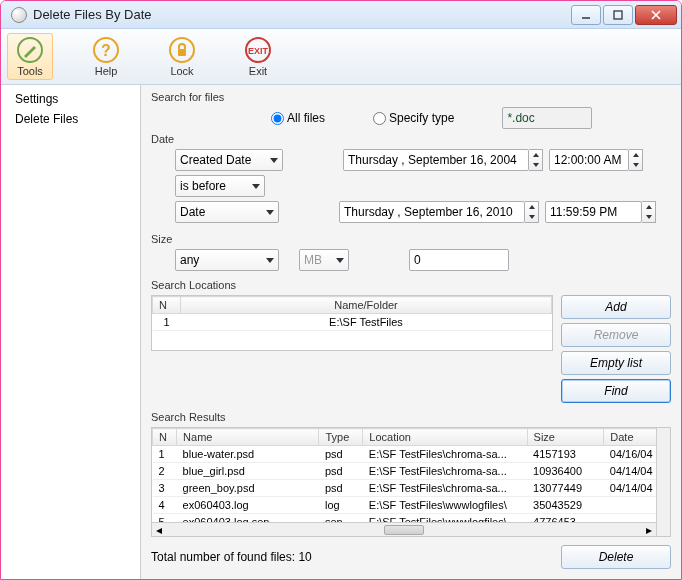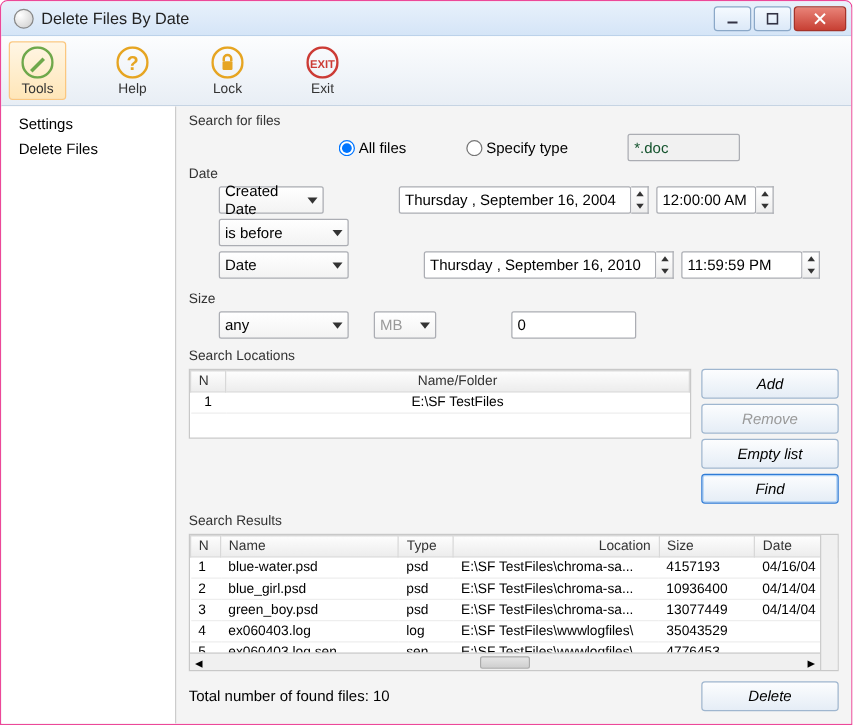--- a/index.html
+++ b/index.html
@@ -154,40 +154,40 @@
           </label>
         <label class="radio-label">
             <input type="radio" name="ft" style="">
             <span>Specify type</span>
           </label>
         <div class="textbox disabled" style="width:90px;">*.doc</div>
       </div>
 
       <div class="group-label">Date</div>
       <div class="row indent" style="gap:60px;">
-        <div class="combo" style="width:84px;">Created Date</div>
+        <div class="combo" style="width:108px;">Created Date</div>
         <div class="row" style="gap:6px;">
           <div class="date-field">
             <div class="textbox" style="width:186px;">Thursday  , September 16, 2004</div>
             <div class="spinner">
                 <div class="up"></div>
                 <div class="down"></div>
               </div>
           </div>
           <div class="date-field">
             <div class="textbox" style="width:80px;">12:00:00 AM</div>
             <div class="spinner">
                 <div class="up"></div>
                 <div class="down"></div>
               </div>
           </div>
         </div>
       </div>
       <div class="row indent">
-        <div class="combo" style="width:104px;text-align:center;">is before</div>
+        <div class="combo" style="width:90px;text-align:center;">is before</div>
       </div>
       <div class="row indent" style="gap:60px;">
         <div class="combo" style="width:104px;">Date</div>
         <div class="row" style="gap:6px;">
           <div class="date-field">
             <div class="textbox" style="width:186px;">Thursday  , September 16, 2010</div>
             <div class="spinner">
                 <div class="up"></div>
                 <div class="down"></div>
               </div>
@@ -238,21 +238,21 @@
       </div>
 
       <div class="group-label" style="margin-top:4px;">Search Results</div>
       <div class="results-wrap">
         <table>
           <thead>
               <tr>
             <th style="width:22px;">N</th>
             <th style="width:130px;">Name</th>
             <th style="width:40px;">Type</th>
-            <th style="width:150px;text-align:right;">Location</th>
+            <th style="width:150px;">Location</th>
             <th style="width:70px;">Size</th>
             <th style="width:60px;">Date</th>
           </tr>
             </thead>
           <tbody id="res-body">
               <tr>
                 <td>1</td>
                 <td>blue-water.psd</td>
                 <td>psd</td>
                 <td>E:\SF TestFiles\chroma-sa...</td>

